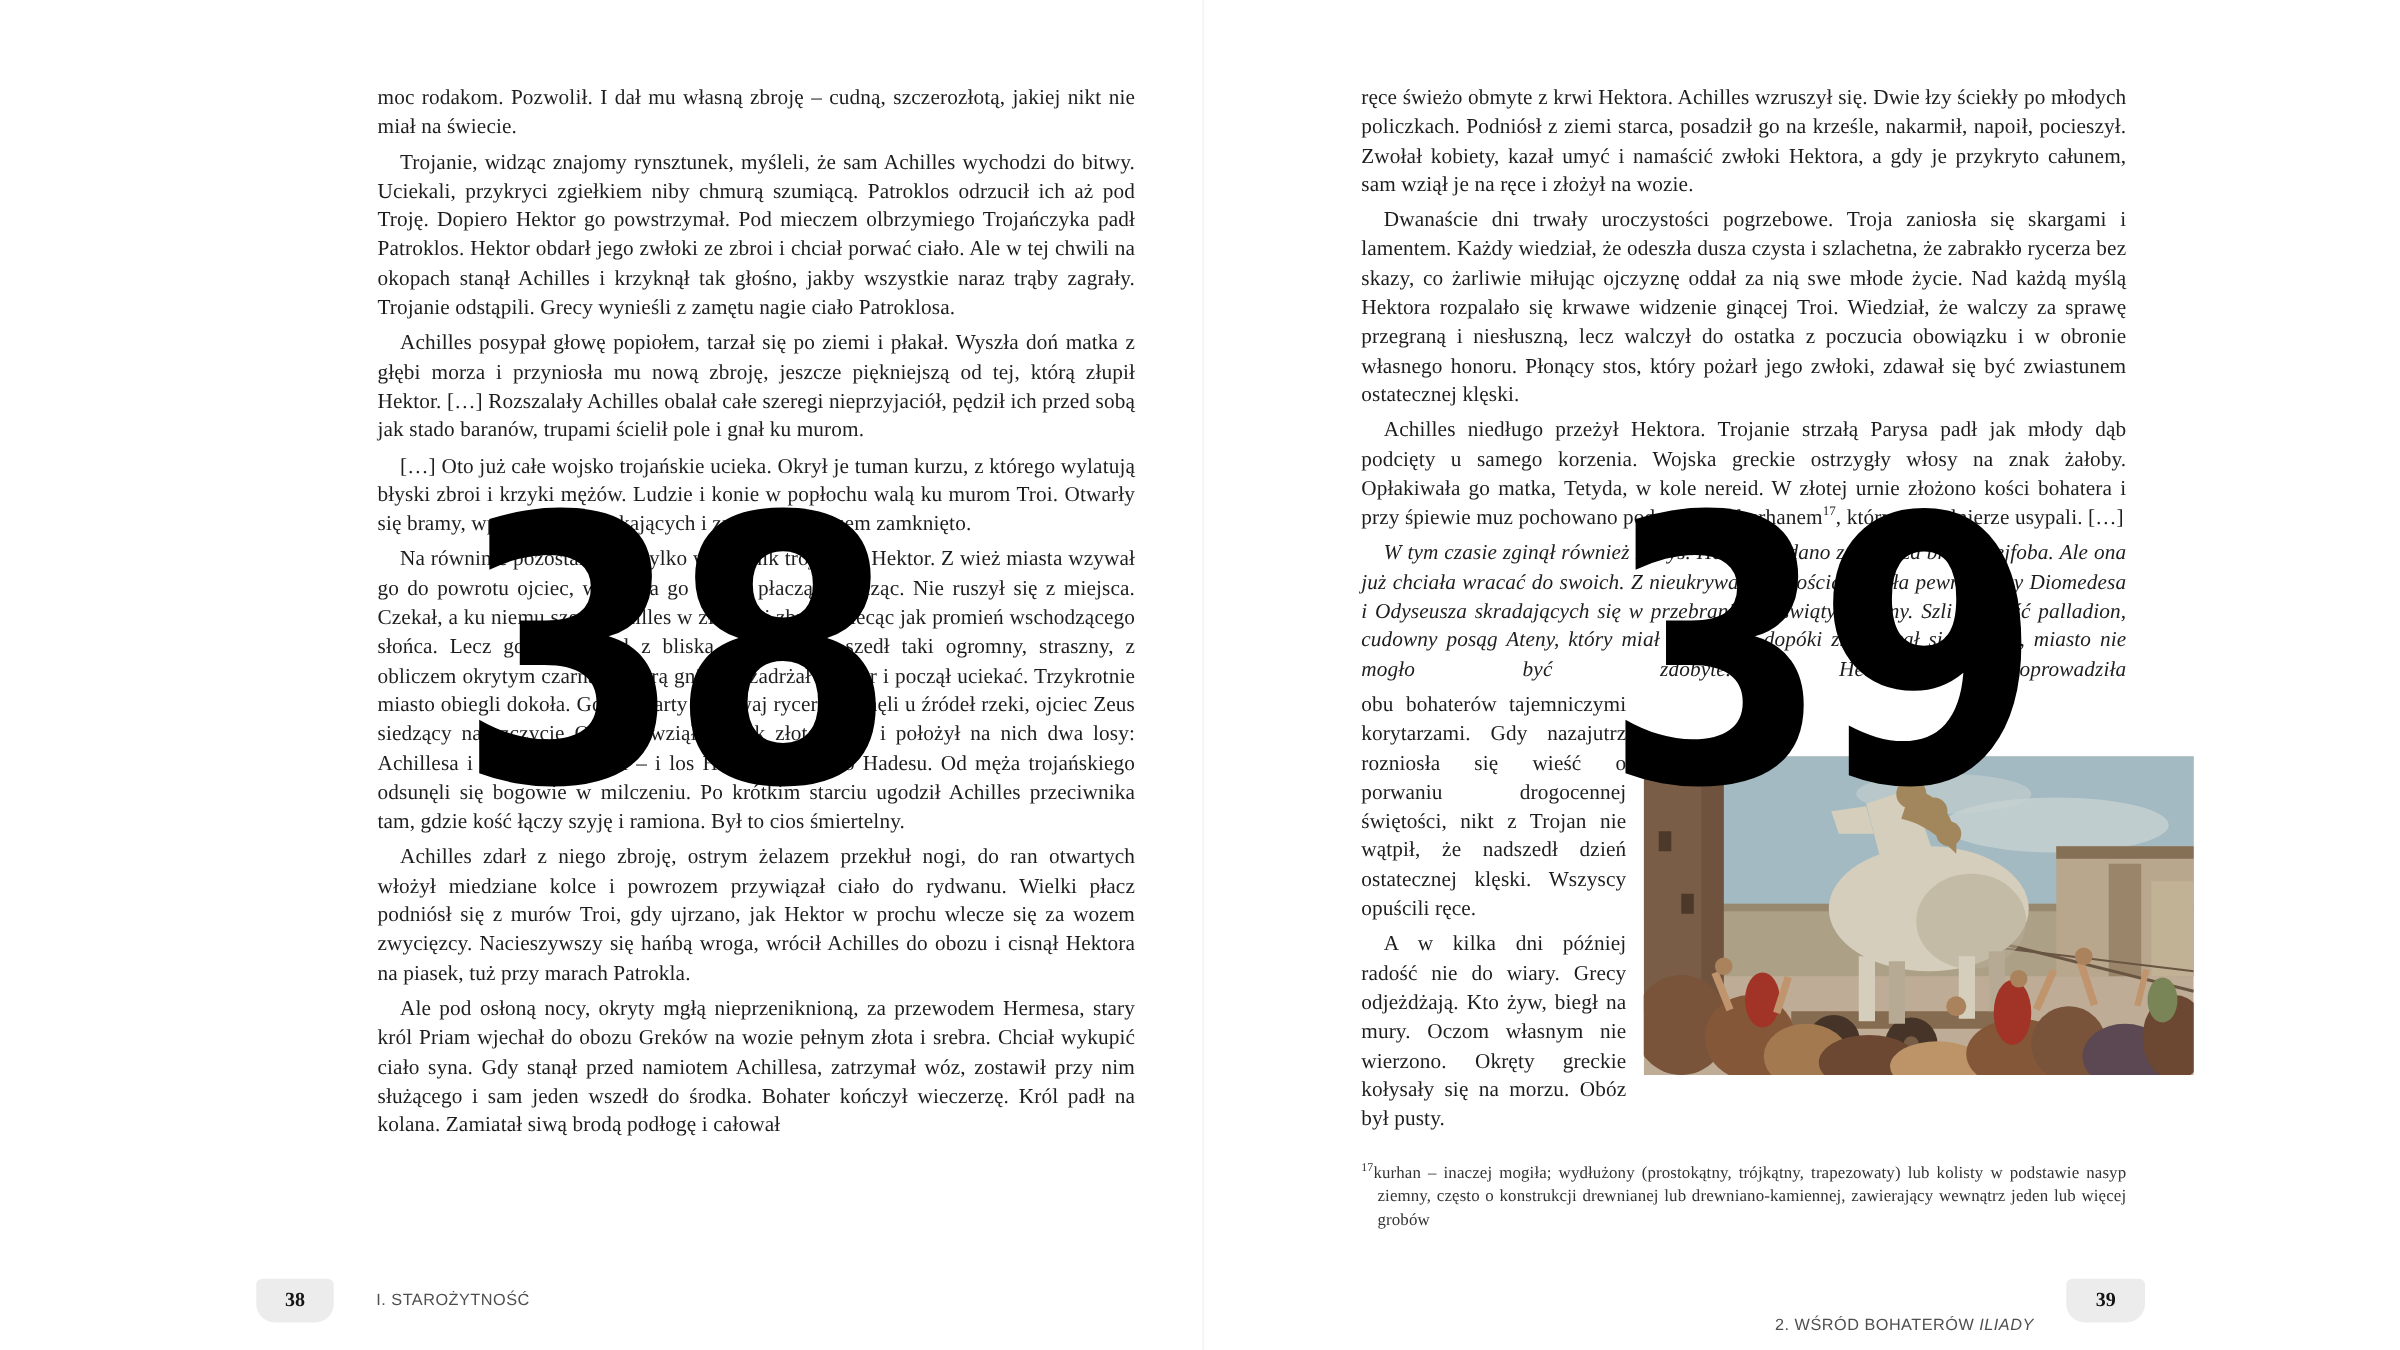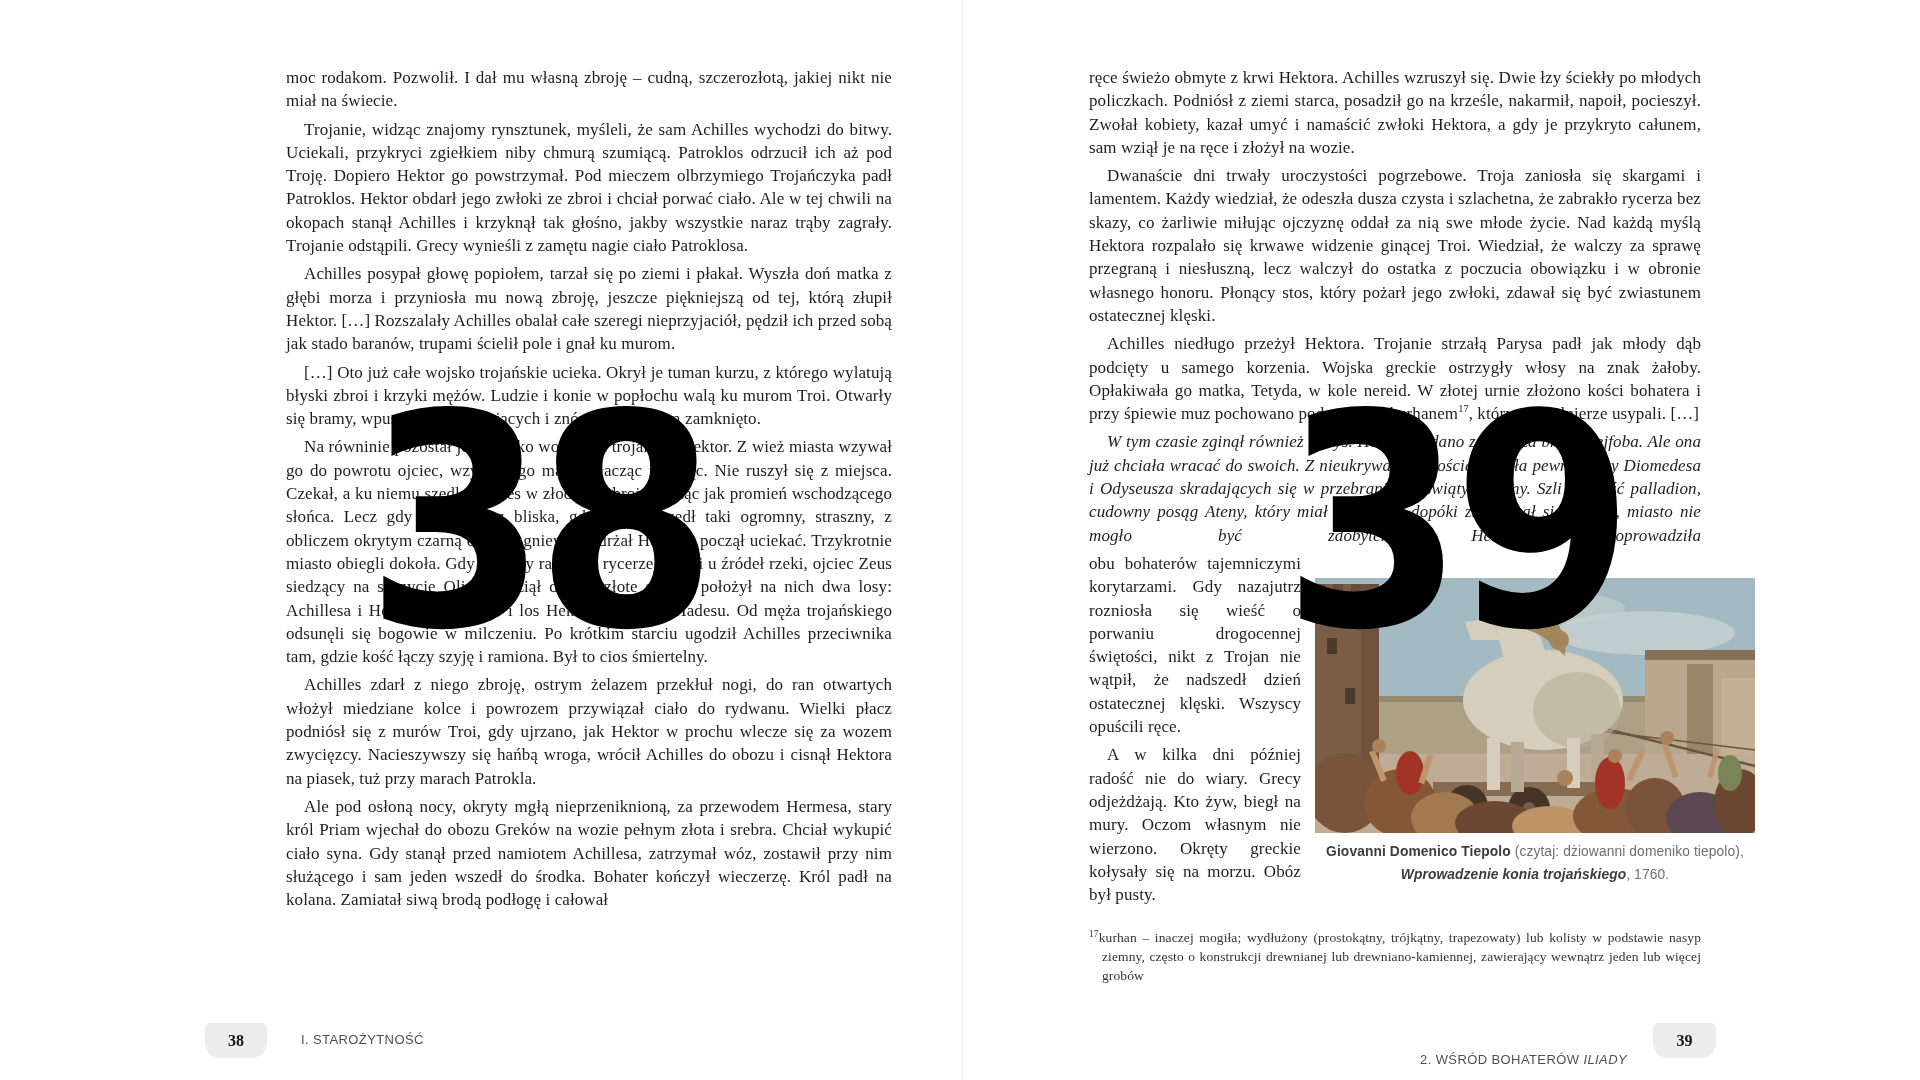--- a/index.html
+++ b/index.html
@@ -4,21 +4,21 @@
 <style>
   html,body{margin:0;padding:0;background:#ffffff;}
   body{width:1920px;height:1080px;position:relative;overflow:hidden;
        font-family:"Liberation Serif",serif;color:#1d1d1d;}
   .col{position:absolute;text-align:justify;font-size:17px;line-height:23.3px;
        letter-spacing:.1px;}
   .col p{margin:0 0 5px 0;}
   .col p.indent{text-indent:18px;}
   .col p:last-child{margin-bottom:0;}
   .force-last{text-align-last:justify;font-style:italic;}
-  #left-col{left:286px;top:66px;width:606px;}
+  #left-col{left:302px;top:66px;width:606px;}
   #right-col{left:1089px;top:66px;width:612px;}
   .gutter{position:absolute;left:962px;top:0;width:1px;height:1080px;background:#f0f0f0;}
   
   .watermark{position:absolute;font-family:"DejaVu Sans",sans-serif;font-weight:bold;
              font-size:295px;line-height:1;color:#000;letter-spacing:-12px;
              transform:scaleX(.88);transform-origin:left top;z-index:50;}
   #wm-left{left:366px;top:376px;}
   #wm-right{left:1283px;top:376px;}
   
   .wrap-row{display:flex;align-items:center;width:668px;}
@@ -138,21 +138,20 @@
           <rect x="396" y="170" width="5" height="30" transform="rotate(14 398 185)" fill="#c89b72"></rect>
           <rect x="60" y="172" width="6" height="32" transform="rotate(-22 63 188)" fill="#c89b72"></rect>
           <rect x="108" y="176" width="6" height="30" transform="rotate(18 111 191)" fill="#c89b72"></rect>
           <circle cx="64" cy="168" r="7" fill="#b08860"></circle>
           <circle cx="300" cy="178" r="7" fill="#b08860"></circle>
           <circle cx="352" cy="160" r="7" fill="#b08860"></circle>
           <circle cx="250" cy="200" r="8" fill="#b08860"></circle>
         </g>
         <rect x="0" y="0" width="440" height="255" fill="#3b2f20" opacity=".05"></rect>
       </svg>
-      <figcaption class="figcap"><span class="b">Giovanni Domenico Tiepolo</span><span> (czytaj: dżiowanni domeniko tiepolo), </span><span class="bi">Wprowadzenie konia trojańskiego</span><span>, 1760.</span></figcaption>
     </figure>
   </div>
 
   <div class="footnote"><sup>17</sup><span>kurhan – inaczej mogiła; wydłużony (prostokątny, trójkątny, trapezowaty) lub kolisty w podstawie nasyp ziemny, często o konstrukcji drewnianej lub drewniano-kamiennej, zawierający wewnątrz jeden lub więcej grobów</span></div>
 </div>
 
 <div id="wm-left" class="watermark">38</div>
 <div id="wm-right" class="watermark">39</div>
 
 <div id="box-left" class="pagenum-box">

